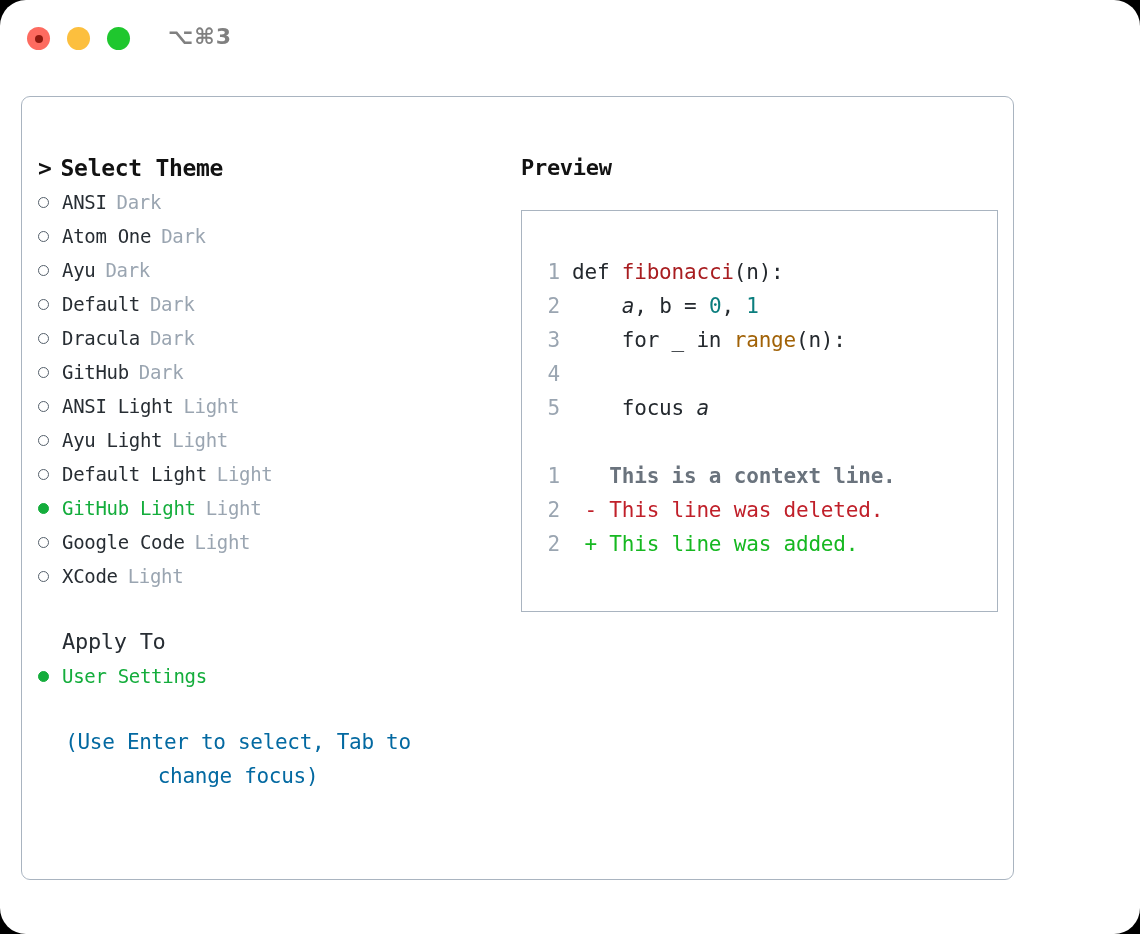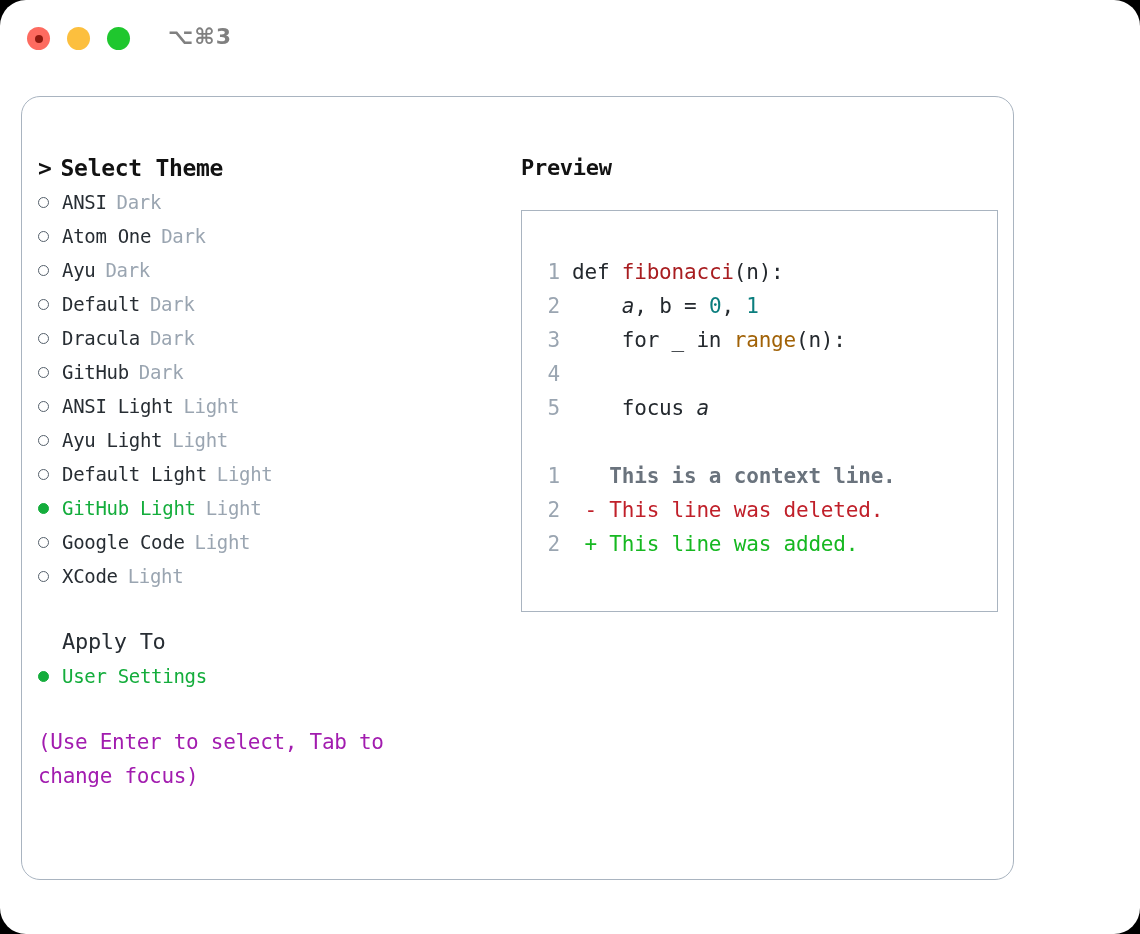--- a/index.html
+++ b/index.html
@@ -64,21 +64,21 @@
   }
 
   
   .panel {
     position: absolute;
     left: 21px;
     top: 96px;
     width: 993px;
     height: 784px;
     border: 1.5px solid #a9b4c0;
-    border-radius: 19px;
+    border-radius: 9px;
     box-sizing: border-box;
     background: #ffffff;
   }
 
   
   .left-col {
     position: absolute;
     left: 16px;
     top: 54px;
     width: 460px;
@@ -140,23 +140,24 @@
     white-space: nowrap;
     letter-spacing: -0.3px;
   }
 
   .gap { height: 32px; }
 
   .hint {
     margin-top: 32px;
     font-size: 21px;
     line-height: 34px;
-    color: #a21caf;
+    color: #0369a1;
     width: 400px;
     letter-spacing: -0.3px;
+    text-align: center;
   }
 
   
   .right-col {
     position: absolute;
     left: 479px;
     top: 54px;
     width: 500px;
     margin-left: 20px;
   }

